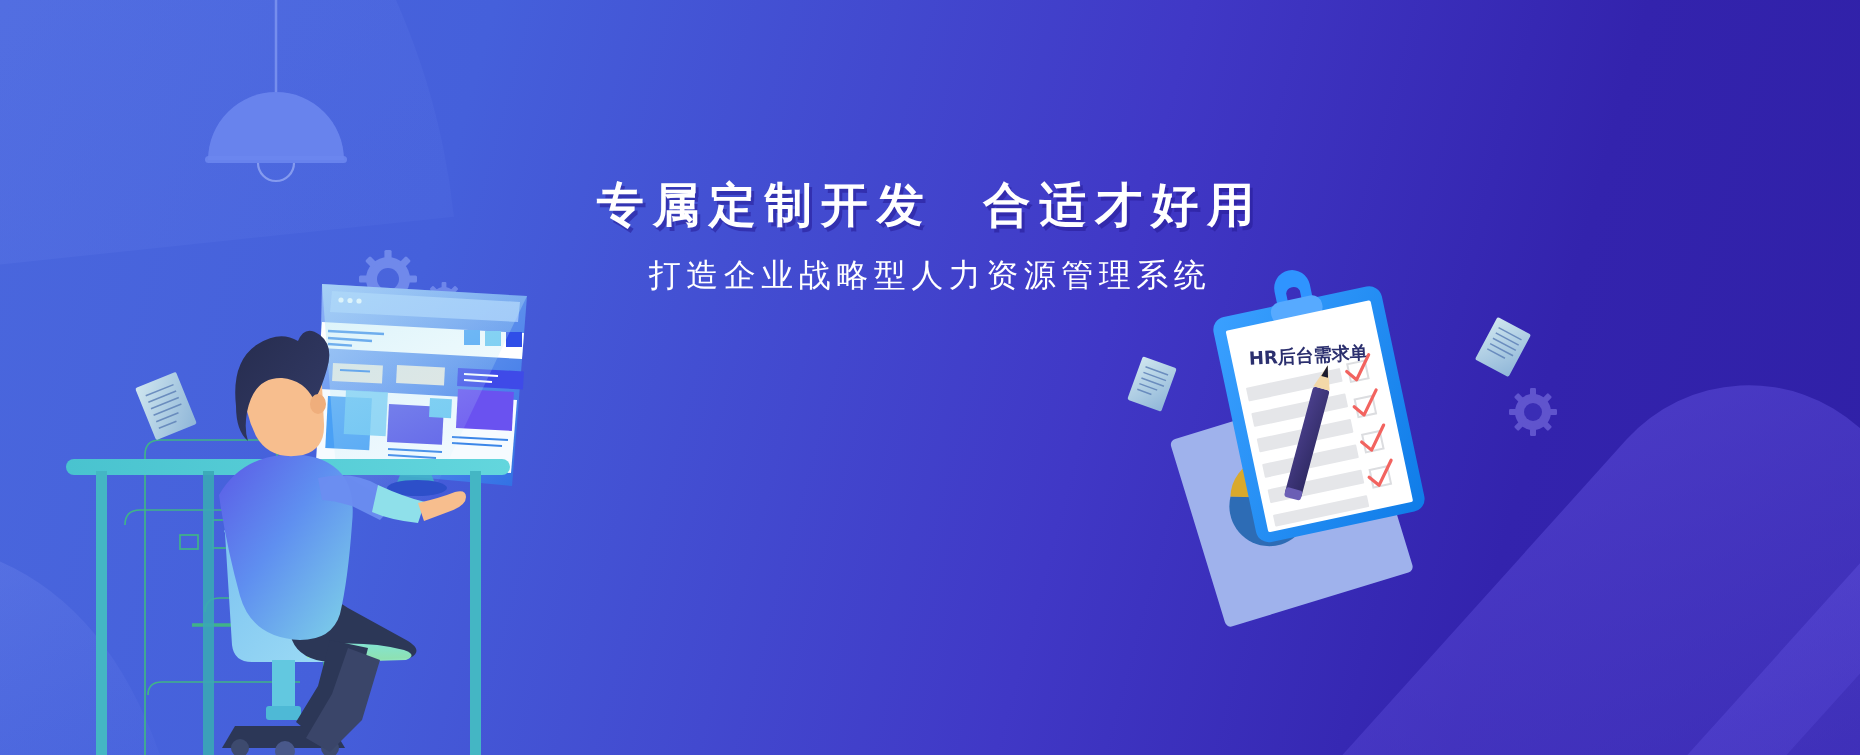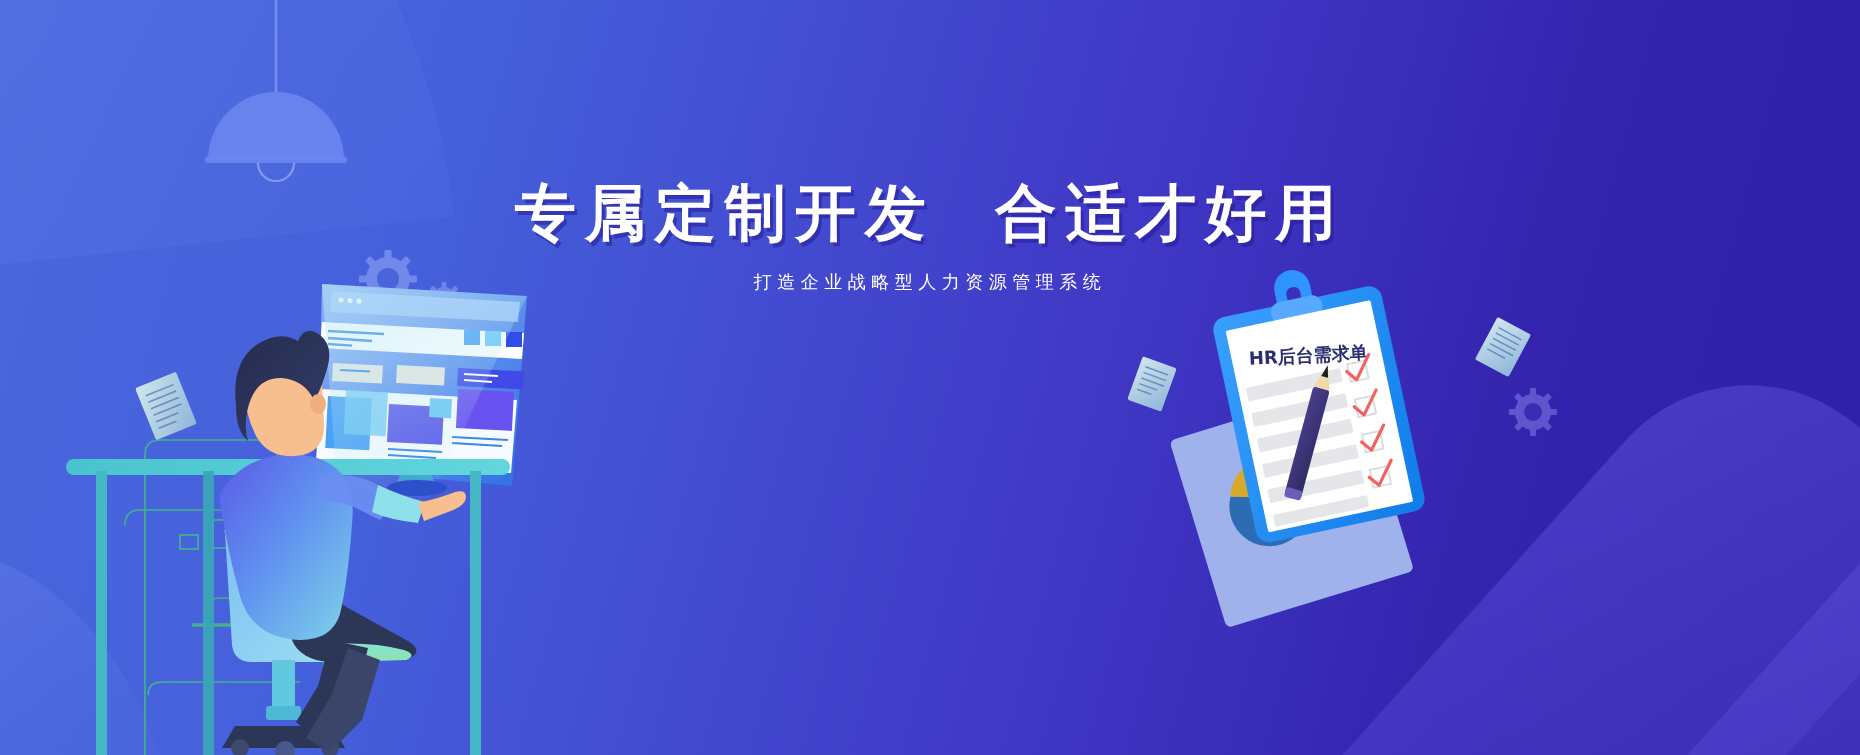--- a/index.html
+++ b/index.html
@@ -21,31 +21,31 @@
   #textblock {
     position:absolute;
     left:0; right:0;
     top:178px;
     text-align:center;
     z-index:40;
     pointer-events:none;
   }
   #headline {
     color:#ffffff;
-    font-size:61px;
+    font-size:47px;
     font-weight:bold;
     letter-spacing:9px;
     line-height:1.15;
     text-shadow:3px 4px 0 rgba(38,28,150,.55);
     white-space:pre;
   }
   #subtitle {
     margin-top:22px;
     color:#ffffff;
-    font-size:18px;
+    font-size:32px;
     letter-spacing:5.5px;
     white-space:pre;
   }
 </style>
 </head>
 <body>
 
 <div id="banner">
 
   <svg class="layer" viewBox="0 0 1860 755" preserveAspectRatio="none" style="z-index:1">

